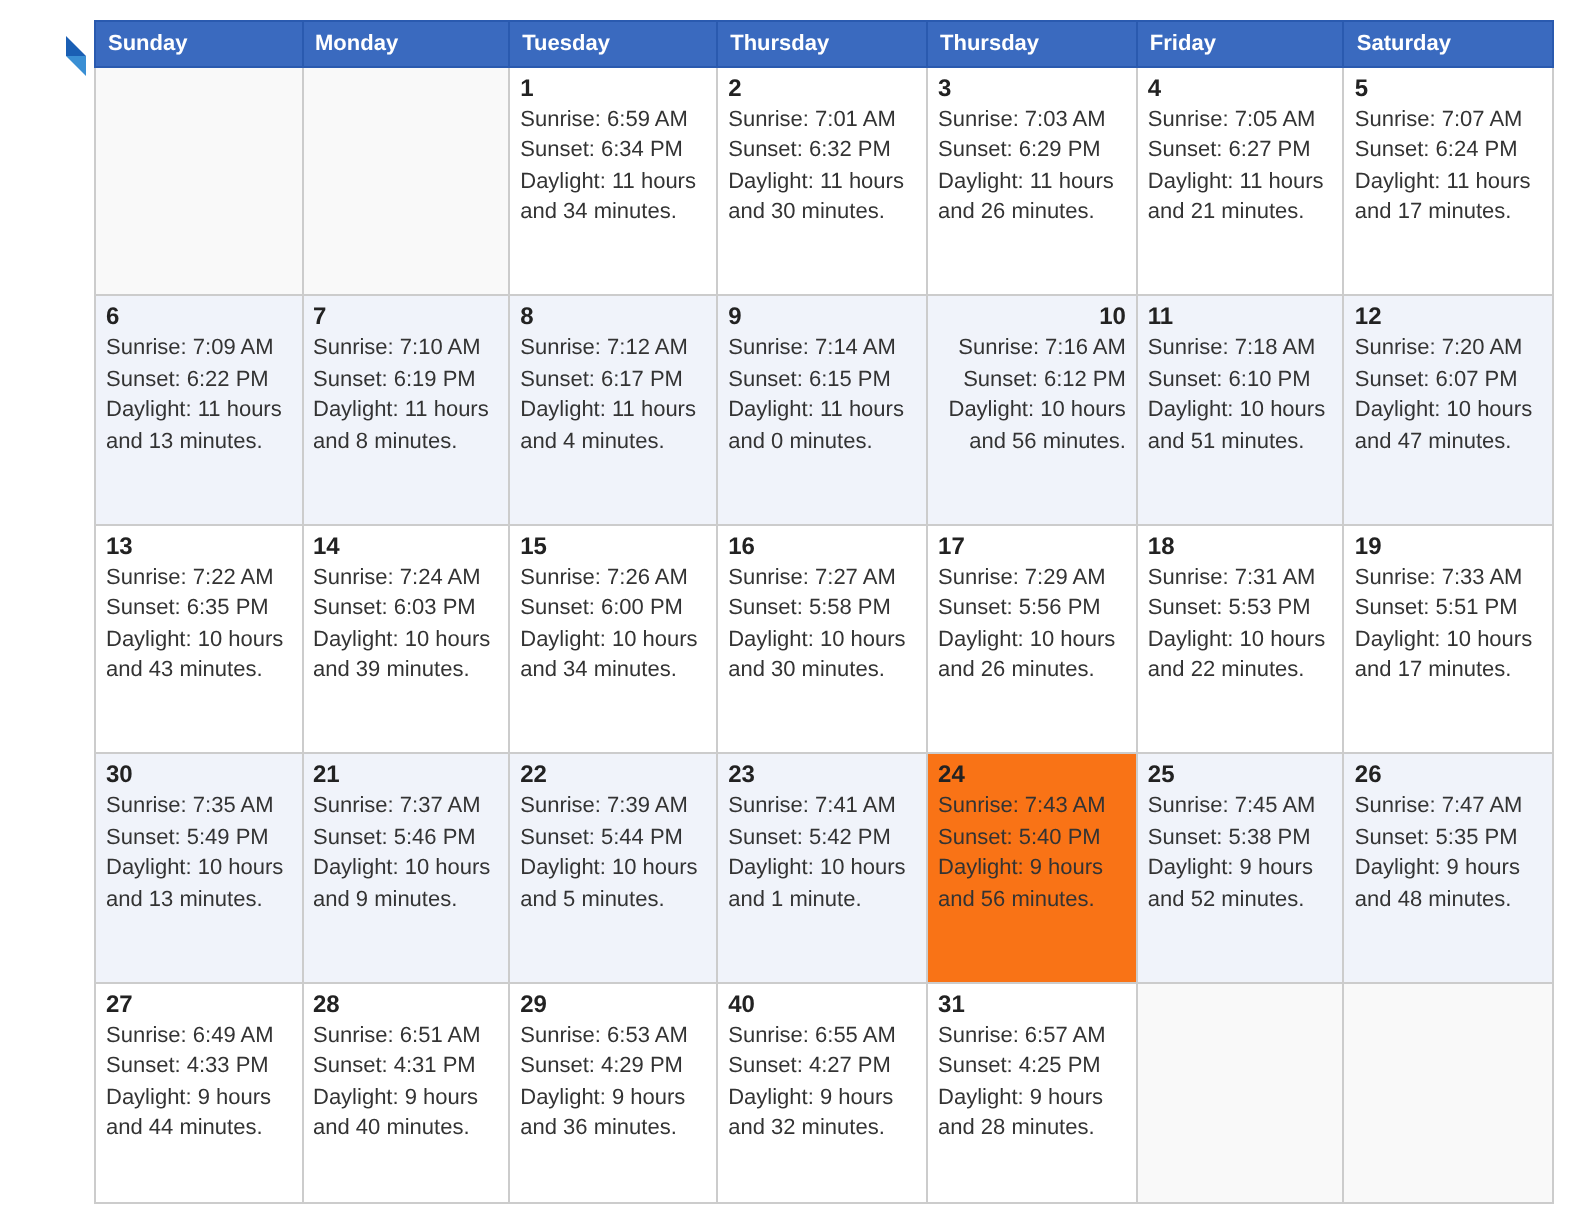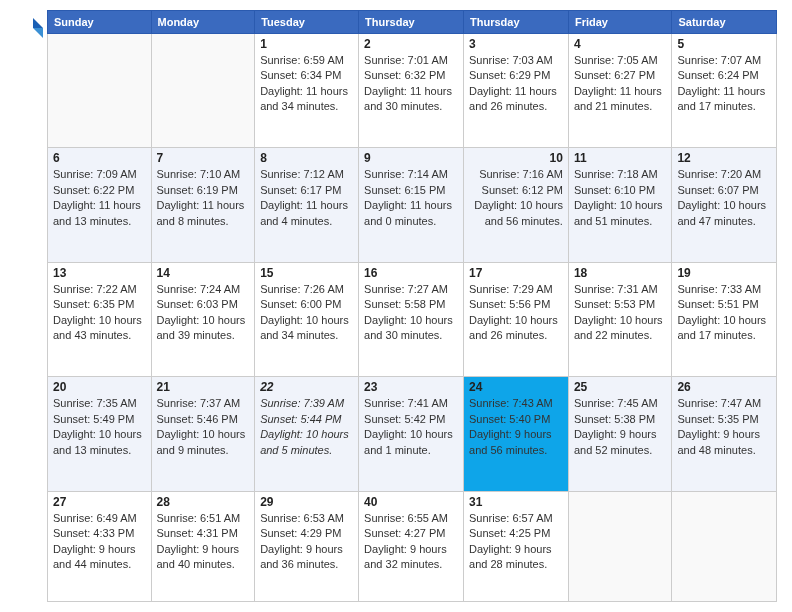--- a/index.html
+++ b/index.html
@@ -265,48 +265,48 @@
           <td>
             <span class="day-num">19</span>
             <div class="day-info">Sunrise: 7:33 AM
 Sunset: 5:51 PM
 Daylight: 10 hours
 and 17 minutes.</div>
           </td>
         </tr>
         <tr>
           <td style="background: rgb(240, 243, 250);">
-            <span class="day-num">20</span>
+            <span class="day-num">30</span>
             <div class="day-info">Sunrise: 7:35 AM
 Sunset: 5:49 PM
 Daylight: 10 hours
 and 13 minutes.</div>
           </td>
           <td style="background: rgb(240, 243, 250);">
             <span class="day-num">21</span>
             <div class="day-info">Sunrise: 7:37 AM
 Sunset: 5:46 PM
 Daylight: 10 hours
 and 9 minutes.</div>
           </td>
-          <td style="background: rgb(240, 243, 250); font-style: italic;">
+          <td style="background: rgb(240, 243, 250);">
             <span class="day-num">22</span>
             <div class="day-info">Sunrise: 7:39 AM
 Sunset: 5:44 PM
 Daylight: 10 hours
 and 5 minutes.</div>
           </td>
           <td style="background: rgb(240, 243, 250);">
             <span class="day-num">23</span>
             <div class="day-info">Sunrise: 7:41 AM
 Sunset: 5:42 PM
 Daylight: 10 hours
 and 1 minute.</div>
           </td>
-          <td style="background: #0ea5e9;">
+          <td style="background: #f97316;">
             <span class="day-num">24</span>
             <div class="day-info">Sunrise: 7:43 AM
 Sunset: 5:40 PM
 Daylight: 9 hours
 and 56 minutes.</div>
           </td>
           <td style="background: rgb(240, 243, 250); margin-top: 44px;">
             <span class="day-num">25</span>
             <div class="day-info">Sunrise: 7:45 AM
 Sunset: 5:38 PM

